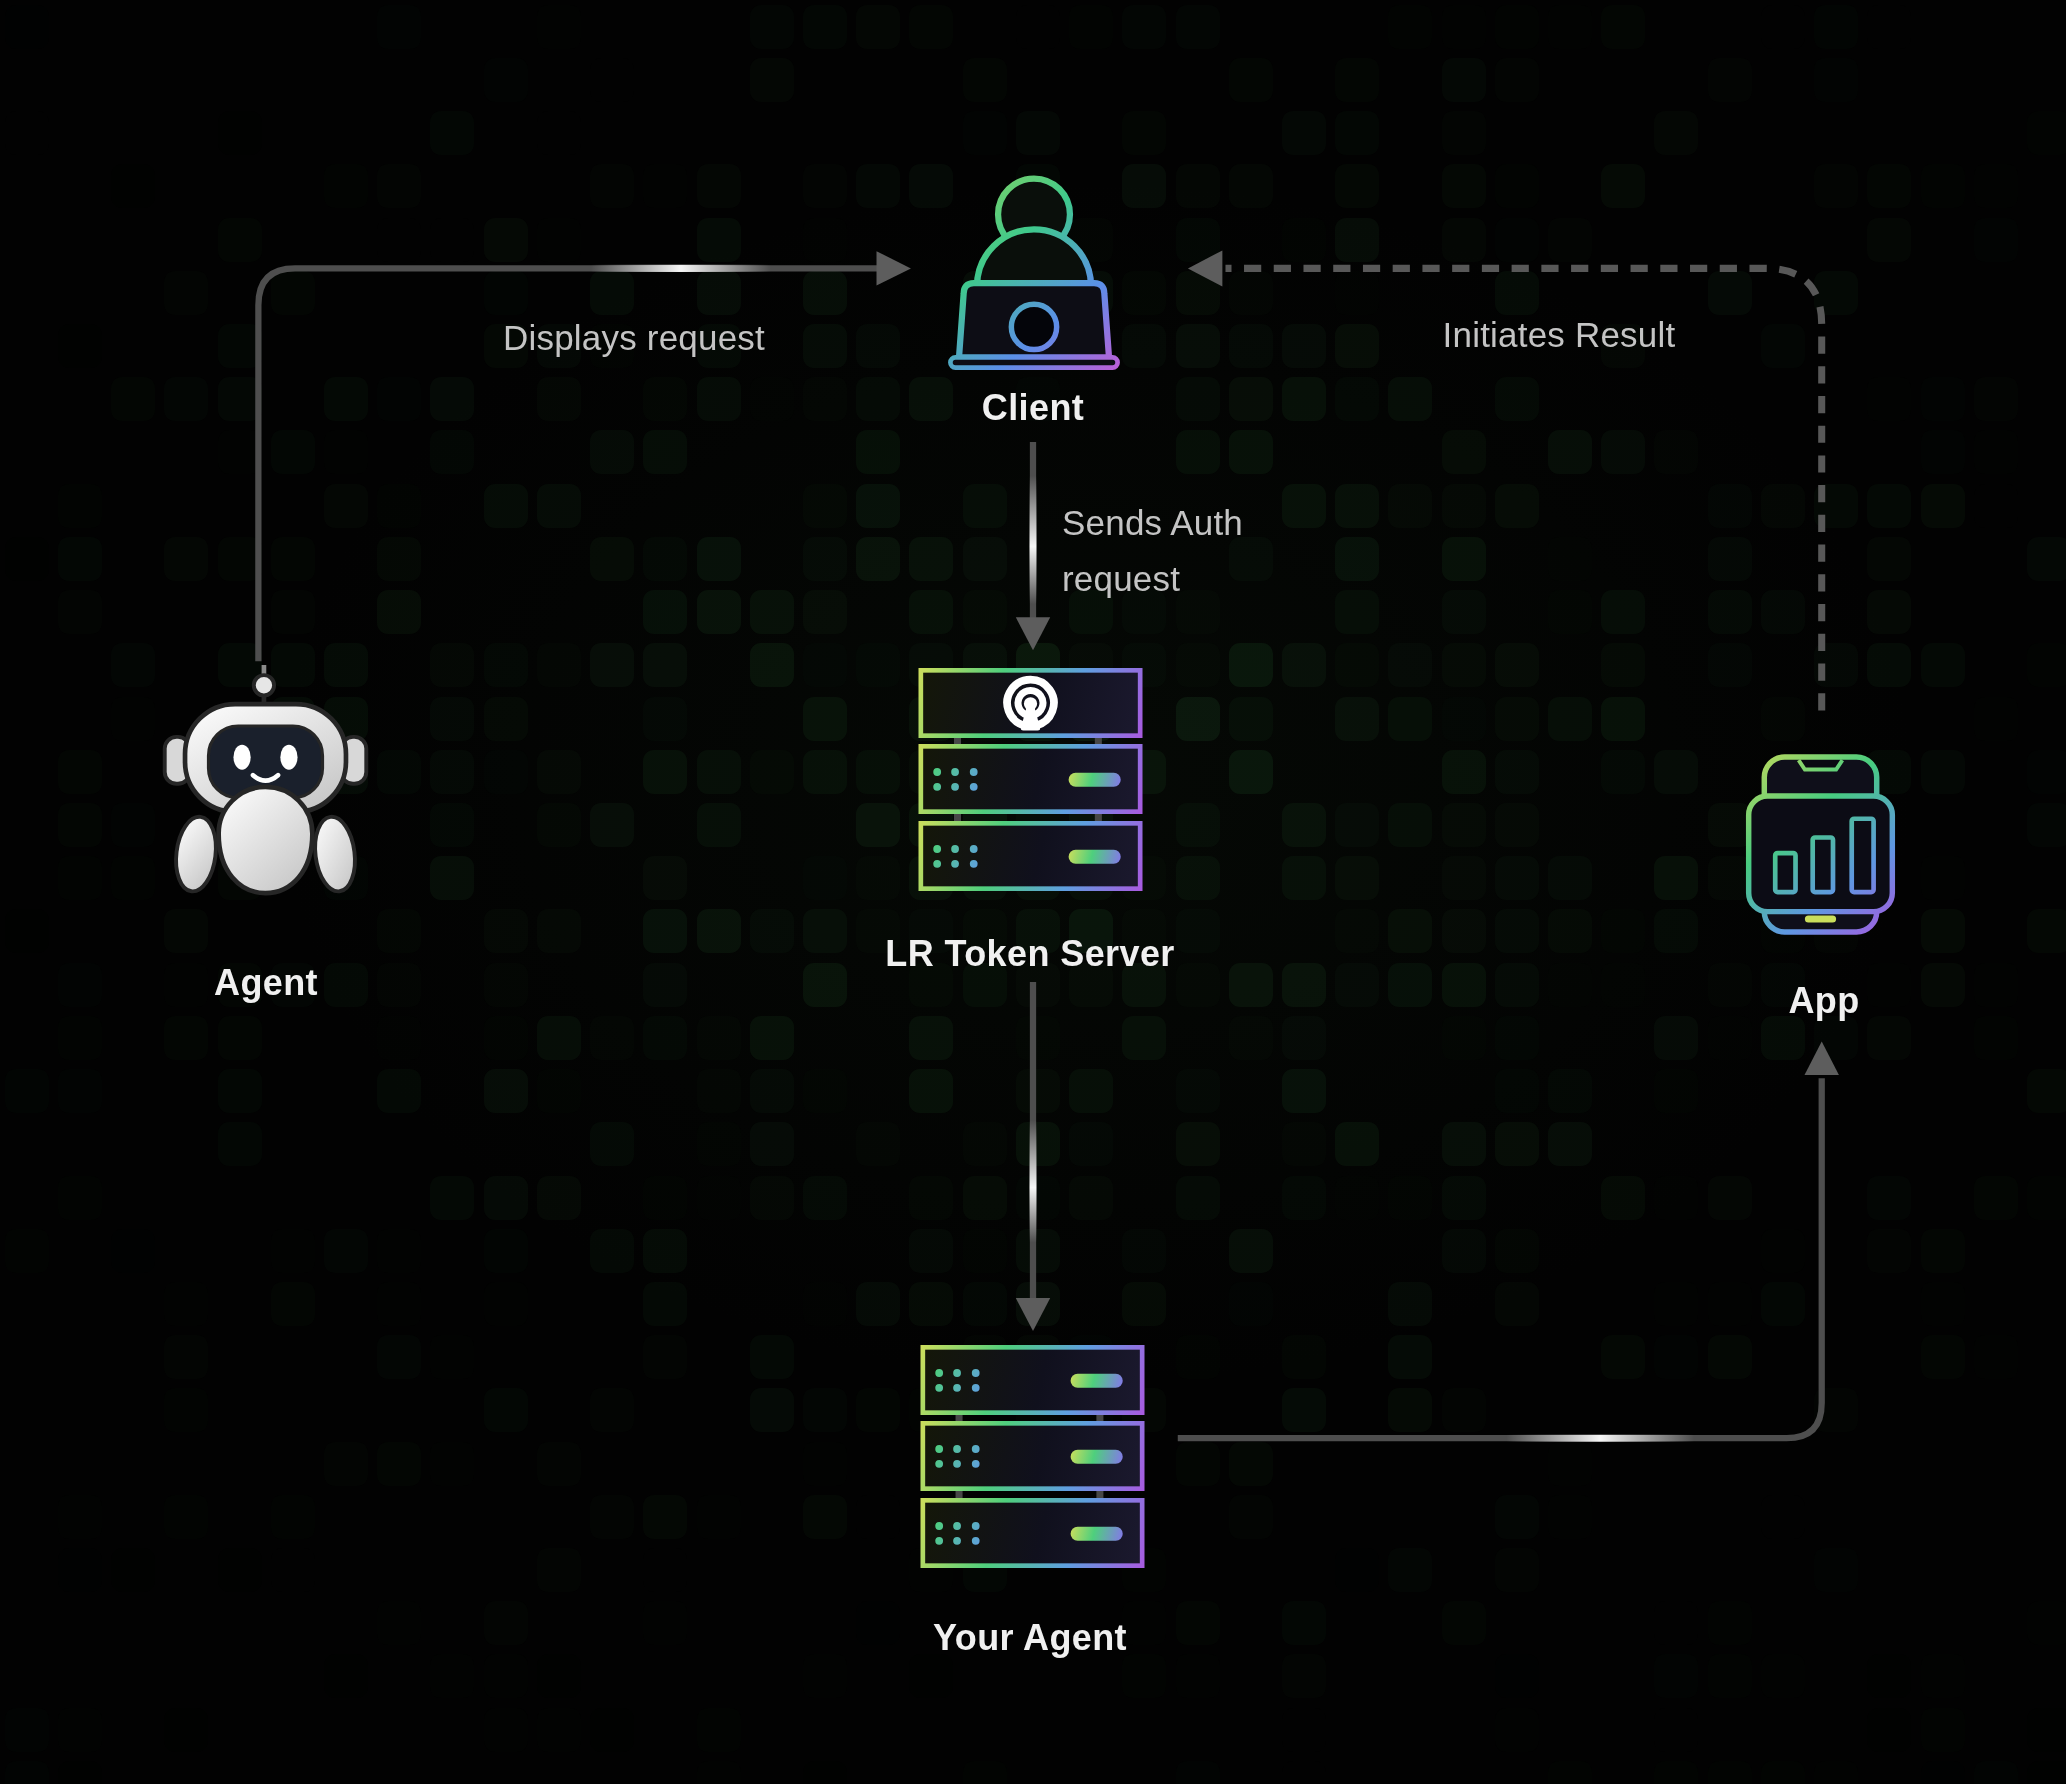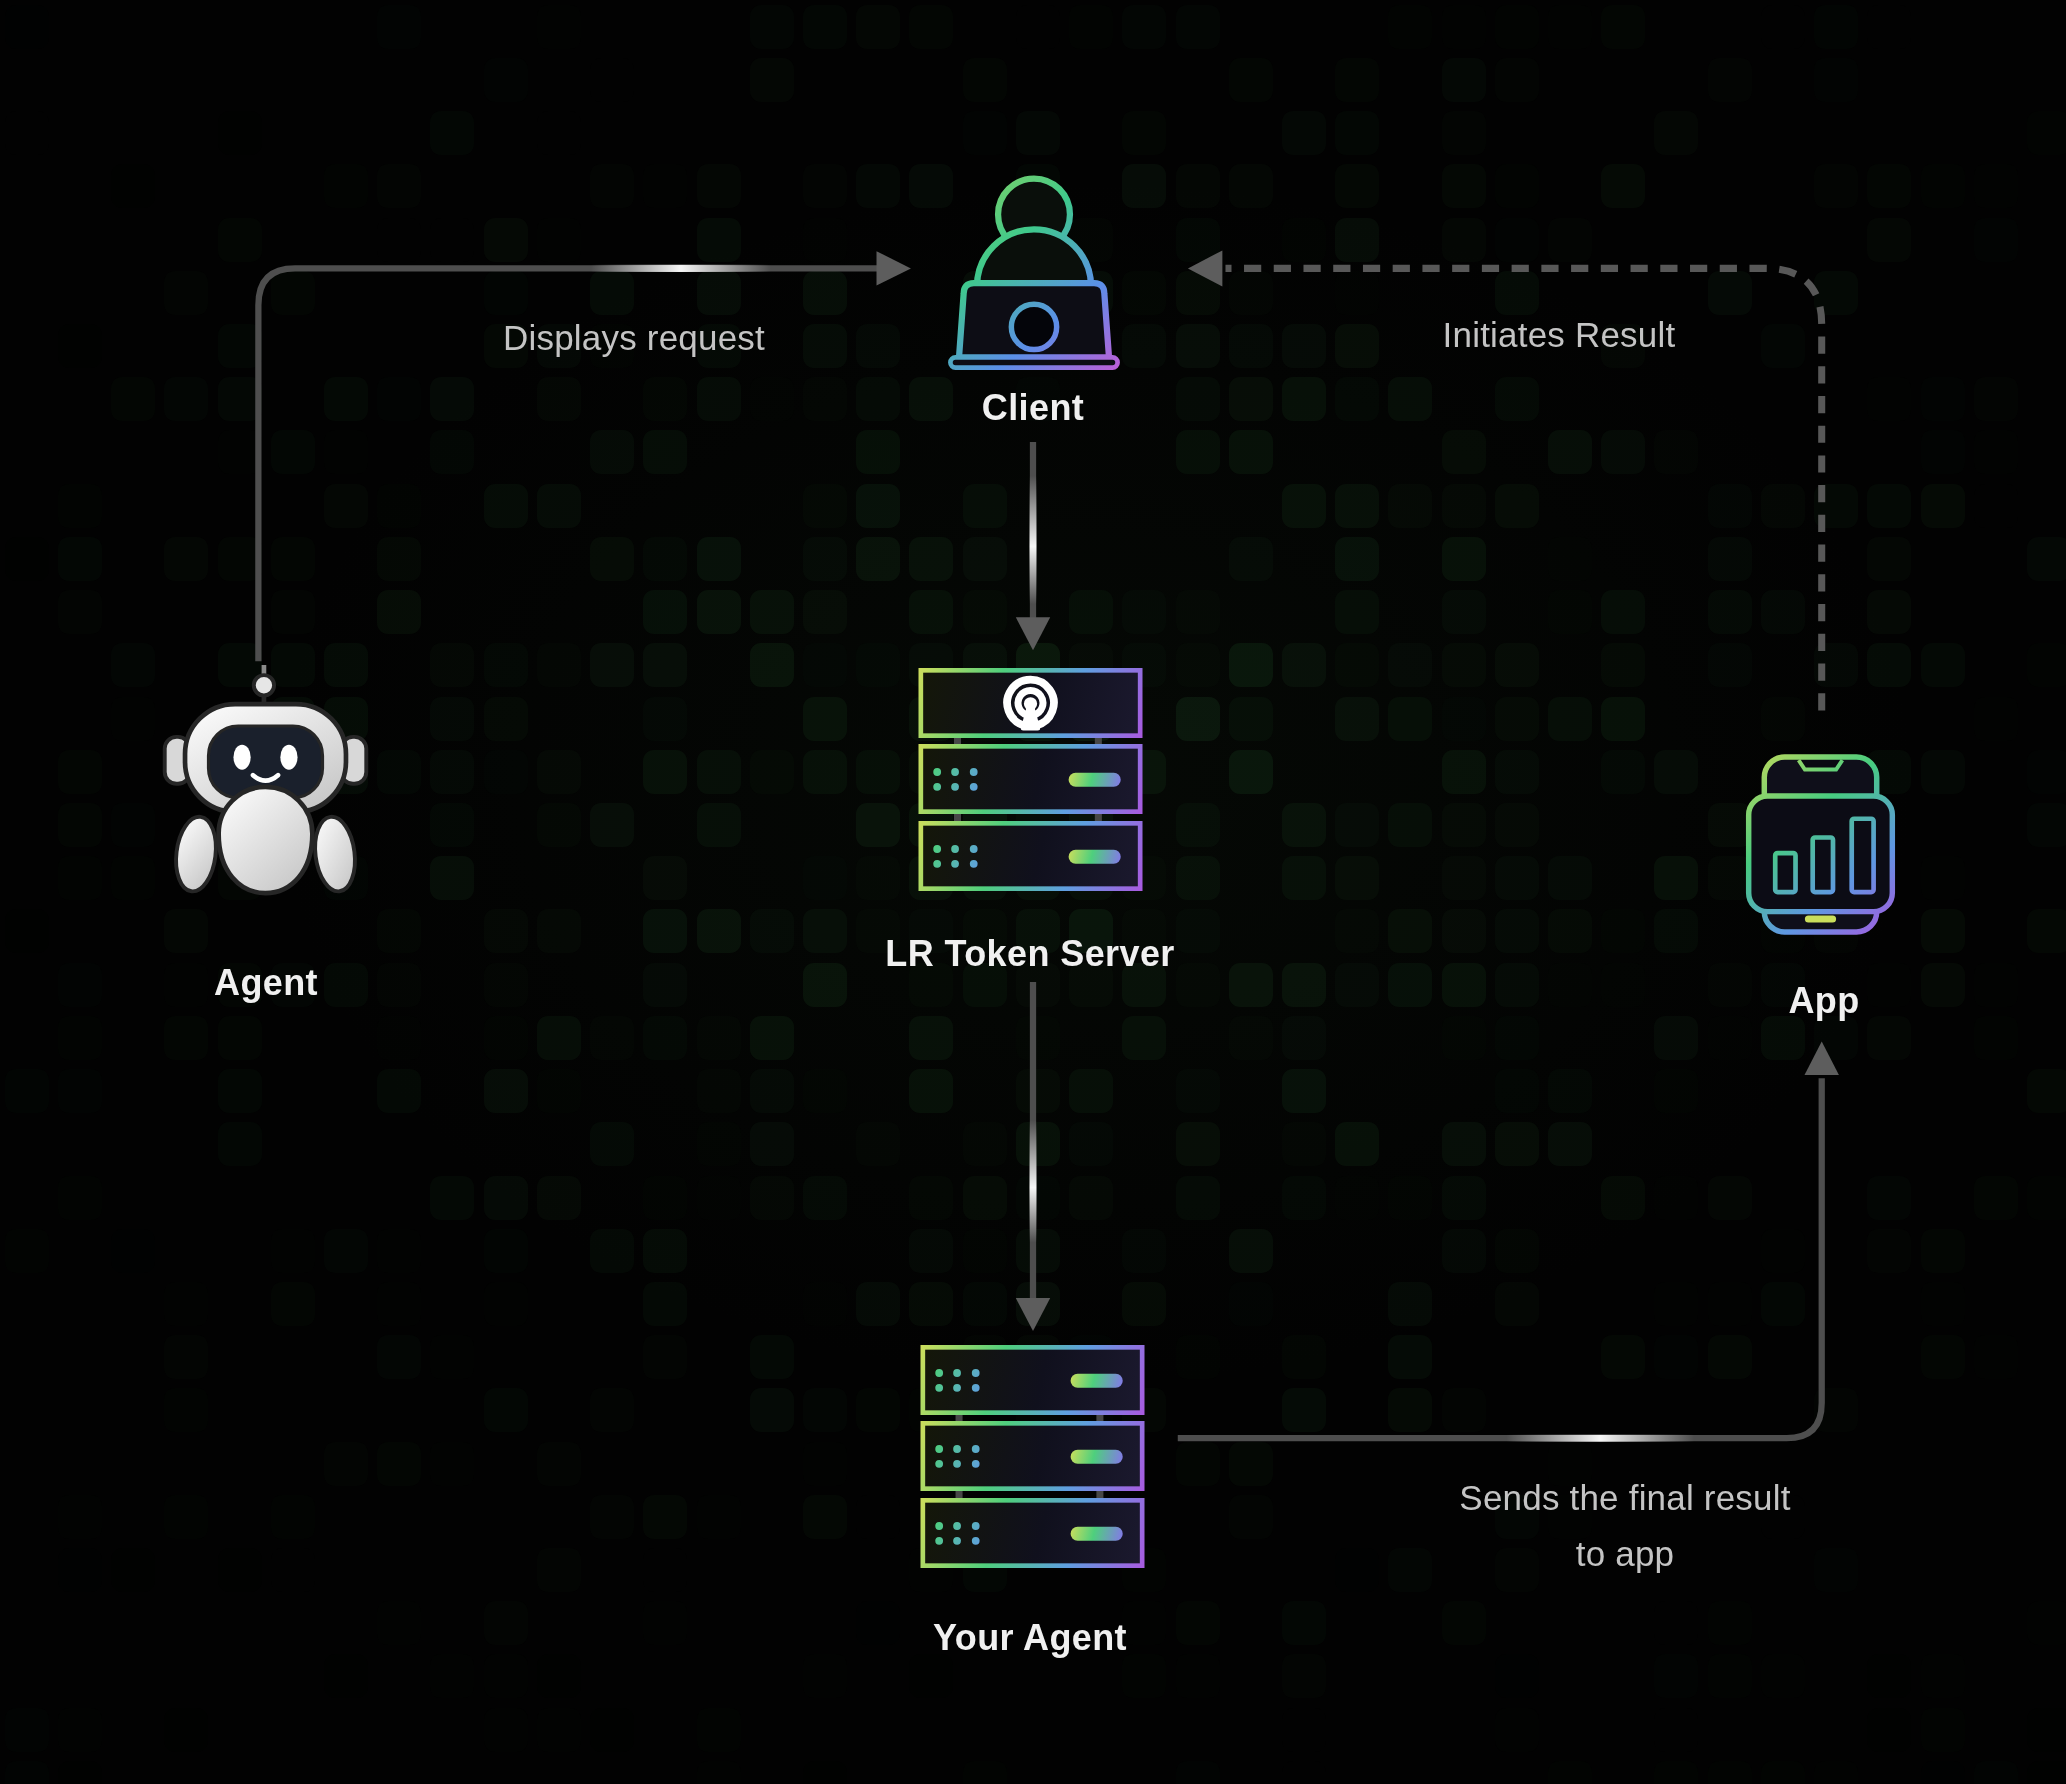--- a/index.html
+++ b/index.html
@@ -855,16 +855,16 @@
     <g fill="none" stroke="url(#gradApp)" stroke-width="6">
       <rect x="40" y="128" width="26" height="50" rx="3"></rect>
       <rect x="88" y="108" width="26" height="70" rx="3"></rect>
       <rect x="138" y="84" width="28" height="94" rx="3"></rect>
     </g>
     <rect x="78" y="208" width="40" height="9" rx="4.5" fill="url(#gradPill)"></rect>
   </svg>
   <div class="node-label" style="left:1824px;top:978px">App</div>
 
   <div class="edge-label center-x" style="left:634px;top:310px">Displays request</div>
-  <div class="edge-label" style="left:1625px;top:1470px;width:368px;text-align:center;transform:translateX(-50%)">Sends the final result to app</div>
+  <div class="edge-label" style="left:1062px;top:495px;width:211px">Sends Auth request</div>
   <div class="edge-label center-x" style="left:1559px;top:307px">Initiates Result</div>
 </div>
 
 
 </body></html>

